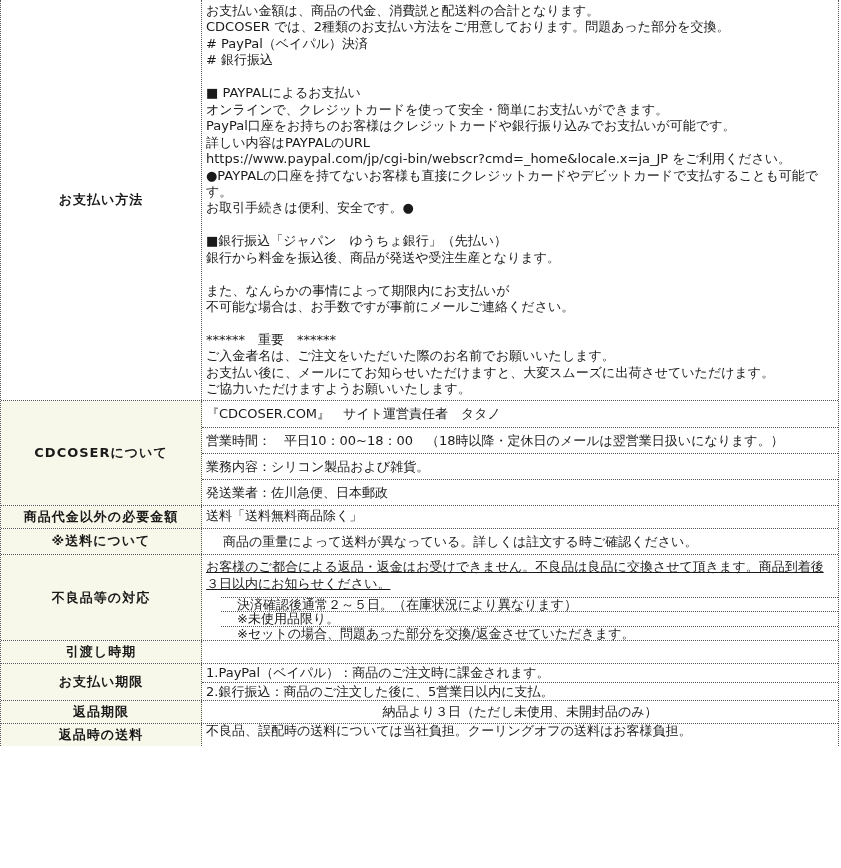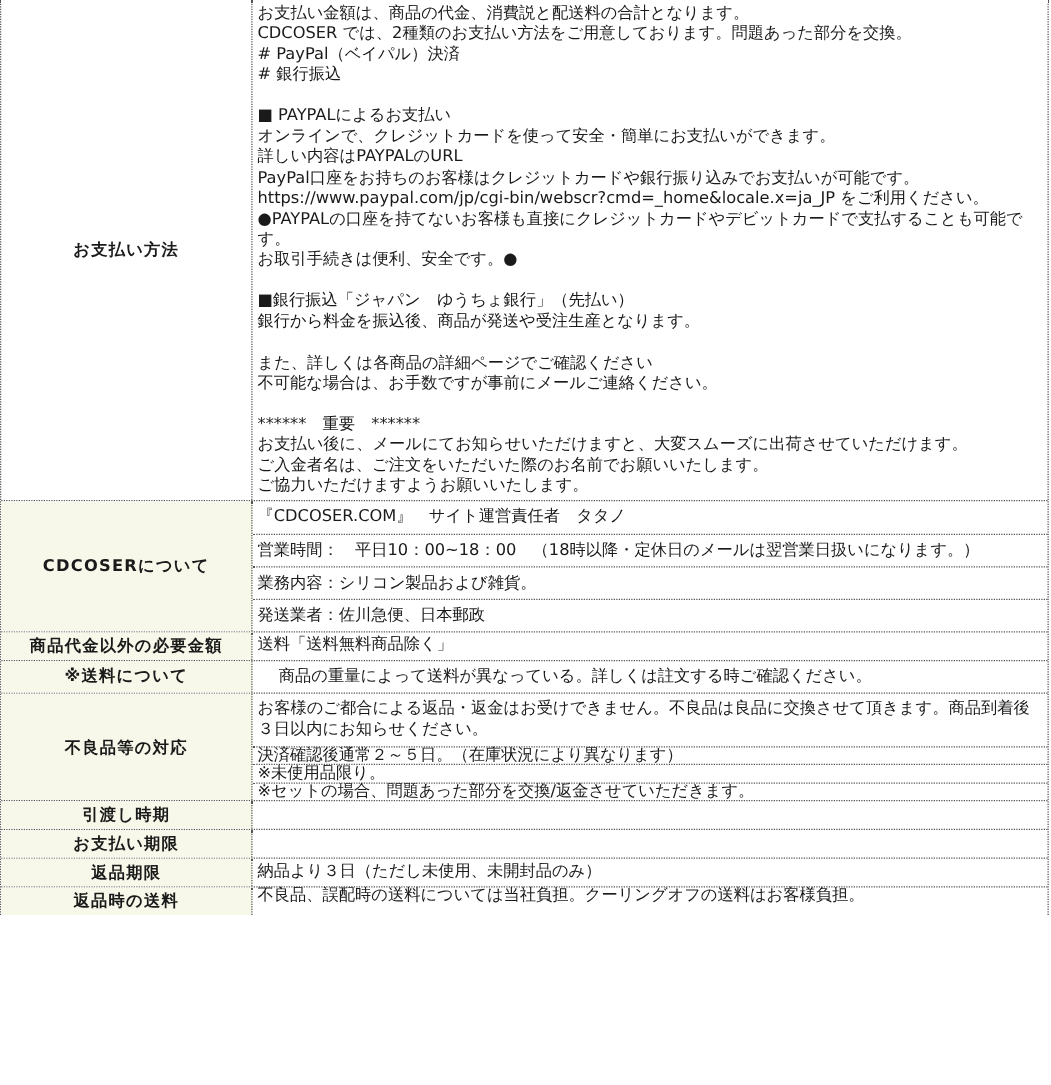--- a/index.html
+++ b/index.html
@@ -30,58 +30,58 @@
   .cell:first-child{border-top:none;}
   .line{min-height:1em;white-space:pre-wrap;word-break:break-all;}
   b{font-weight:bold;}
 
   
   .sec-0 .cell{line-height:16.45px;padding:3px 4px 2px 4px;}
   .sec-0 .line:empty{height:16.45px;}
   .sec-1 .cell{min-height:26px;display:flex;align-items:center;line-height:15px;}
   .sec-2 .cell{padding:2px 4px;line-height:15px;}
   .sec-3 .cell{padding:5px 21px;line-height:15px;}
-  .sec-4 .cell-0{padding:3px 4px 5px 4px;line-height:17px;}
-  .sec-4 .cell-1,.sec-4 .cell-2,.sec-4 .cell-3{padding:0 4px;line-height:13.5px;}
+  .sec-4 .cell-0{padding:3px 4px 5px 4px;line-height:17px;text-decoration:underline;}
+  .sec-4 .cell-1,.sec-4 .cell-2,.sec-4 .cell-3{padding:0 16px;line-height:13.5px;margin-left:19px;}
   .sec-5 .cell{line-height:17.85px;padding:2px 4px;}
   .sec-5 .line:empty{height:17.85px;}
   .sec-6 .cell{padding:1px 4px;line-height:15.5px;}
-  .sec-7 .cell{padding:3px 4px;line-height:15px;}
+  .sec-7 .cell{padding:3px 4px;line-height:15px;text-align:center;}
   .sec-8 .cell{padding:0 4px;line-height:14px;min-height:15px;}
 </style>
 </head>
 <body style="--border: #555555; --cream: #f8f8ea; --bar: #1b1b40; background: rgb(255, 255, 255); color: rgb(26, 26, 26);">
 
 <div class="info-table">
     <div class="section sec-0">
       <div class="head-cell">お支払い方法</div>
       <div class="content-col">
         <div class="cell cell-0">
           <div class="line">お支払い金額は、商品の代金、消費説と配送料の合計となります。</div>
           <div class="line">CDCOSER では、2種類のお支払い方法をご用意しております。問題あった部分を交換。</div>
           <div class="line"># PayPal（ベイパル）決済</div>
           <div class="line"># 銀行振込</div>
           <div class="line"></div>
           <div class="line">■ PAYPALによるお支払い</div>
           <div class="line">オンラインで、クレジットカードを使って安全・簡単にお支払いができます。</div>
+          <div class="line">PayPal口座をお持ちのお客様はクレジットカードや銀行振り込みでお支払いが可能です。</div>
           <div class="line">詳しい内容はPAYPALのURL</div>
-          <div class="line">PayPal口座をお持ちのお客様はクレジットカードや銀行振り込みでお支払いが可能です。</div>
           <div class="line">https://www.paypal.com/jp/cgi-bin/webscr?cmd=_home&amp;locale.x=ja_JP をご利用ください。</div>
           <div class="line">●PAYPALの口座を持てないお客様も直接にクレジットカードやデビットカードで支払することも可能です。</div>
           <div class="line">お取引手続きは便利、安全です。●</div>
           <div class="line"></div>
           <div class="line">■銀行振込「ジャパン　ゆうちょ銀行」（先払い）</div>
           <div class="line">銀行から料金を振込後、商品が発送や受注生産となります。</div>
           <div class="line"></div>
-          <div class="line">また、詳しくは各商品の詳細ページでご確認ください</div>
+          <div class="line">また、なんらかの事情によって期限内にお支払いが</div>
           <div class="line">不可能な場合は、お手数ですが事前にメールご連絡ください。</div>
           <div class="line"></div>
           <div class="line">******　重要　******</div>
+          <div class="line">ご入金者名は、ご注文をいただいた際のお名前でお願いいたします。</div>
           <div class="line">お支払い後に、メールにてお知らせいただけますと、大変スムーズに出荷させていただけます。</div>
-          <div class="line">ご入金者名は、ご注文をいただいた際のお名前でお願いいたします。</div>
           <div class="line">ご協力いただけますようお願いいたします。</div>
         </div>
       </div>
     </div>
     <div class="section sec-1">
       <div class="head-cell cream">CDCOSERについて</div>
       <div class="content-col">
         <div class="cell cell-0">
           <div class="line">『CDCOSER.COM』　サイト運営責任者　タタノ</div>
         </div>
@@ -127,20 +127,28 @@
         <div class="cell cell-3">
           <div class="line">※セットの場合、問題あった部分を交換/返金させていただきます。</div>
         </div>
       </div>
     </div>
     <div class="section sec-5">
       <div class="head-cell cream">引渡し時期</div>
     </div>
     <div class="section sec-6">
       <div class="head-cell cream">お支払い期限</div>
+      <div class="content-col">
+        <div class="cell cell-0">
+          <div class="line">1.PayPal（ベイパル）：商品のご注文時に課金されます。</div>
+        </div>
+        <div class="cell cell-1">
+          <div class="line">2.銀行振込：商品のご注文した後に、5営業日以内に支払。</div>
+        </div>
+      </div>
     </div>
     <div class="section sec-7">
       <div class="head-cell cream">返品期限</div>
       <div class="content-col">
         <div class="cell cell-0">
           <div class="line">納品より３日（ただし未使用、未開封品のみ）</div>
         </div>
       </div>
     </div>
     <div class="section sec-8">

